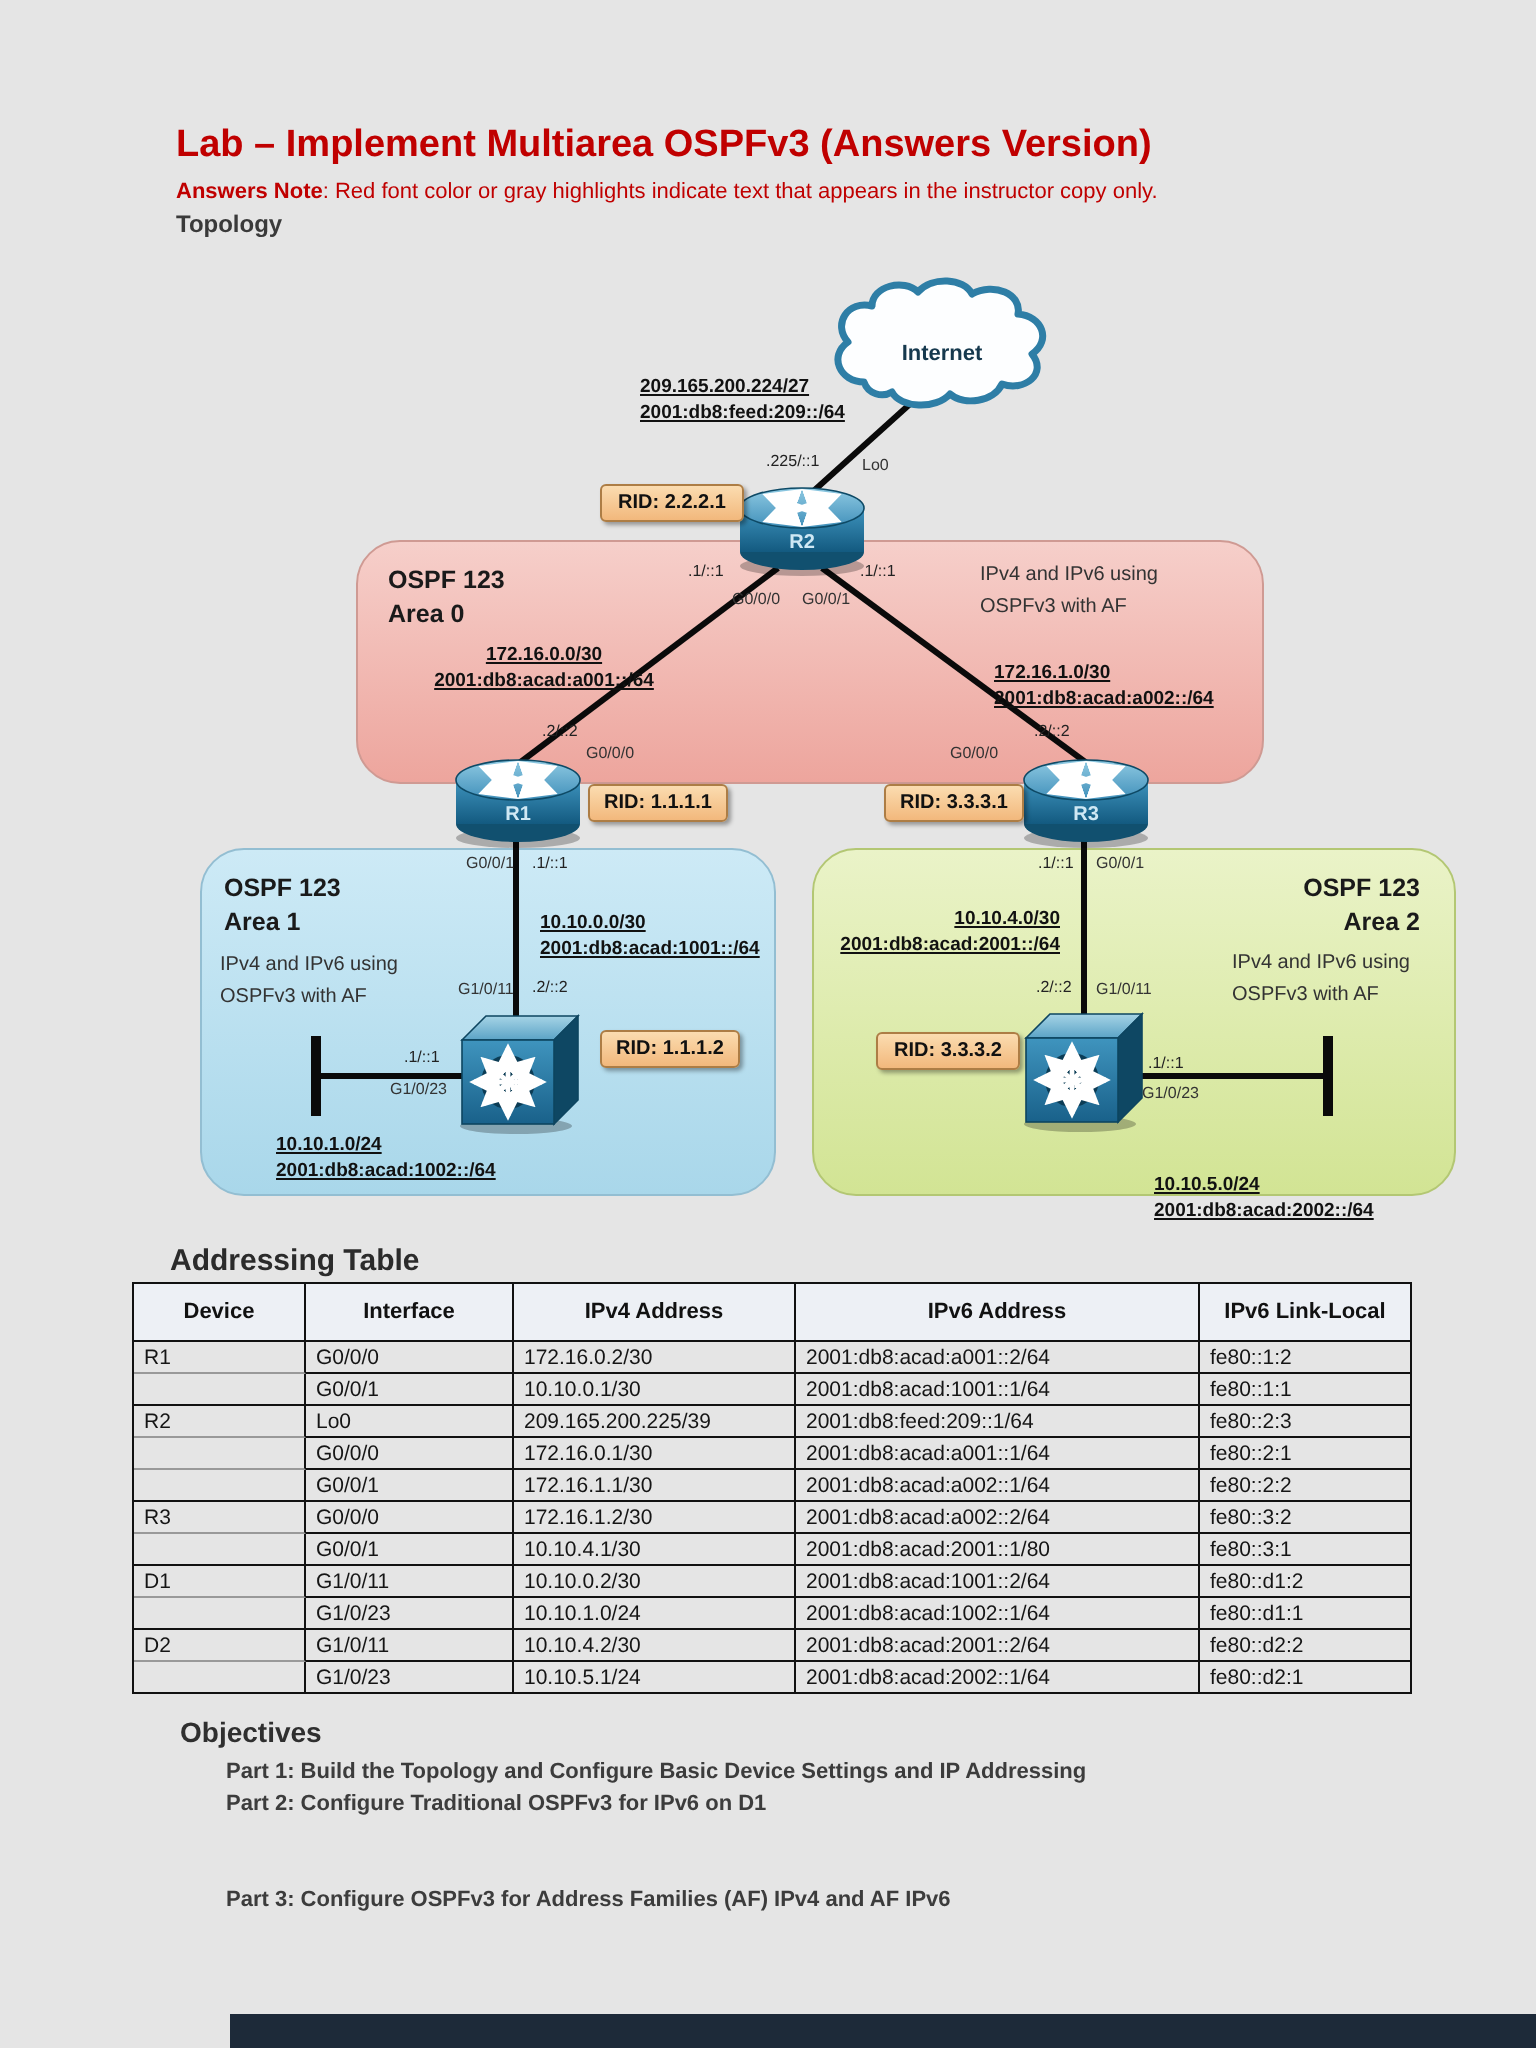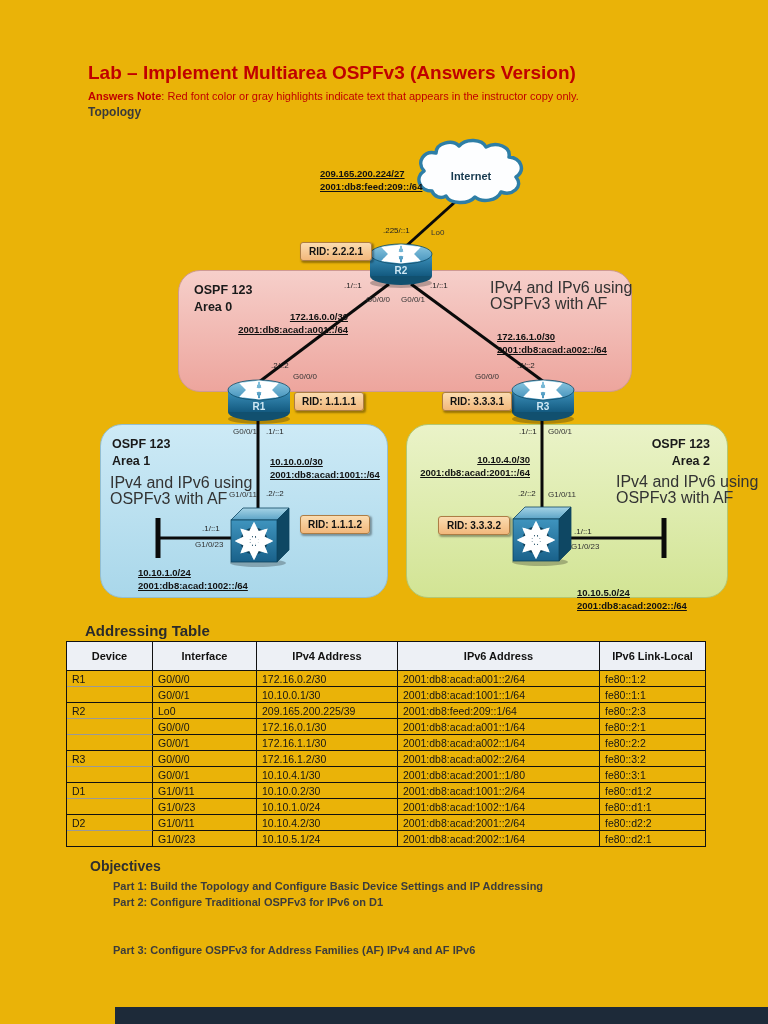--- a/index.html
+++ b/index.html
@@ -1,37 +1,37 @@
 <!DOCTYPE html>
 <html><head>
 <meta charset="utf-8">
 <style>
   html,body{margin:0;padding:0;background:#fff;}
-  .page{position:relative;width:768px;height:1024px;background:#eab308;overflow:hidden;
+  .page{position:relative;width:768px;height:1024px;background:#e5e5e5;overflow:hidden;
         font-family:"Liberation Sans",sans-serif;}
   .abs{position:absolute;}
   
   .title{left:88px;top:62px;font-size:19px;font-weight:bold;color:#c00000;white-space:nowrap;}
   .note{left:88px;top:90px;font-size:11px;color:#c00000;white-space:nowrap;}
   .note b{font-weight:bold;}
   .h-topology{left:88px;top:105px;font-size:12px;font-weight:bold;color:#3a3a3a;}
   
   .areabox{position:absolute;border-radius:22px;z-index:1;}
   .area0{left:178px;top:270px;width:452px;height:120px;background:linear-gradient(#f6cfca,#eda59d);border:1px solid #cf9a93;}
   .area1{left:100px;top:424px;width:286px;height:172px;background:linear-gradient(#cdeaf6,#a9d7ea);border:1px solid #93bed2;}
   .area2{left:406px;top:424px;width:320px;height:172px;background:linear-gradient(#eaf3c8,#d2e494);border:1px solid #b3c773;}
   svg.net-layer{position:absolute;left:0;top:0;z-index:2;}
   .lbl{position:absolute;z-index:3;white-space:nowrap;}
   .addr{font-size:8px;color:#222;}
   .port{font-size:8px;color:#333;}
   .net{font-size:9.5px;font-weight:bold;color:#111;text-decoration:underline;line-height:13px;}
   .netblock{line-height:13px;}
   .right{text-align:right;}
   .area-title{font-size:12.5px;font-weight:bold;color:#1a1a1a;line-height:17px;}
-  .af-note{font-size:16px;color:#333;line-height:16px;}
+  .af-note{font-size:10px;color:#333;line-height:16px;}
   .rid{position:absolute;z-index:3;height:17px;line-height:17px;text-align:center;
        font-size:10px;font-weight:bold;color:#111;
        background:linear-gradient(#fbdcb0,#f2b87c);border:1px solid #ad7d45;border-radius:3px;
        box-shadow:1.5px 1.5px 2px rgba(0,0,0,.35);}
   
   .h-addressing{left:85px;top:622px;font-size:15px;font-weight:bold;color:#2b2b2b;}
   .addr-table{position:absolute;left:66px;top:641px;z-index:1;border-collapse:separate;border-spacing:0;
               table-layout:fixed;width:638px;border:1.5px solid #111;}
   .addr-table th{background:#edf0f5;font-size:11px;font-weight:bold;text-align:center;color:#111;
                  border-right:1px solid #111;border-bottom:1.5px solid #111;padding:1px 3px;height:26px;line-height:12px;}
@@ -166,36 +166,36 @@
       <text x="26" y="42" text-anchor="middle" font-size="10" font-weight="bold" fill="#ffffff">D2</text>
     </g>
   </svg>
 
   <div class="rid" style="left:300px;top:242px;width:70px;">RID: 2.2.2.1</div>
   <div class="rid" style="left:294px;top:392px;width:68px;">RID: 1.1.1.1</div>
   <div class="rid" style="left:442px;top:392px;width:68px;">RID: 3.3.3.1</div>
   <div class="rid" style="left:300px;top:515px;width:68px;">RID: 1.1.1.2</div>
   <div class="rid" style="left:438px;top:516px;width:70px;">RID: 3.3.3.2</div>
 
-  <div class="lbl netblock" style="left:320px;top:167px;">
+  <div class="lbl netblock" style="left:320px;top:187px;">
     <div class="net">209.165.200.224/27</div>
     <div class="net">2001:db8:feed:209::/64</div>
   </div>
   <span class="lbl addr" style="left:383px;top:226px;">.225/::1</span>
   <span class="lbl port" style="left:431px;top:228px;">Lo0</span>
 
   <div class="lbl area-title" style="left:194px;top:282px;">
     <div>OSPF 123</div>
     <div>Area 0</div>
   </div>
   <div class="lbl af-note" style="left:490px;top:280px;">
     <div>IPv4 and IPv6 using</div>
     <div>OSPFv3 with AF</div>
   </div>
-  <div class="lbl netblock right" style="left:196px;top:310px;width:152px;">
+  <div class="lbl netblock right" style="left:196px;top:321px;width:152px;text-align:center;">
     <div class="net">172.16.0.0/30</div>
     <div class="net">2001:db8:acad:a001::/64</div>
   </div>
   <div class="lbl netblock" style="left:497px;top:330px;">
     <div class="net">172.16.1.0/30</div>
     <div class="net">2001:db8:acad:a002::/64</div>
   </div>
   <span class="lbl addr" style="left:344px;top:281px;">.1/::1</span>
   <span class="lbl port" style="left:366px;top:295px;">G0/0/0</span>
   <span class="lbl port" style="left:401px;top:295px;">G0/0/1</span>

